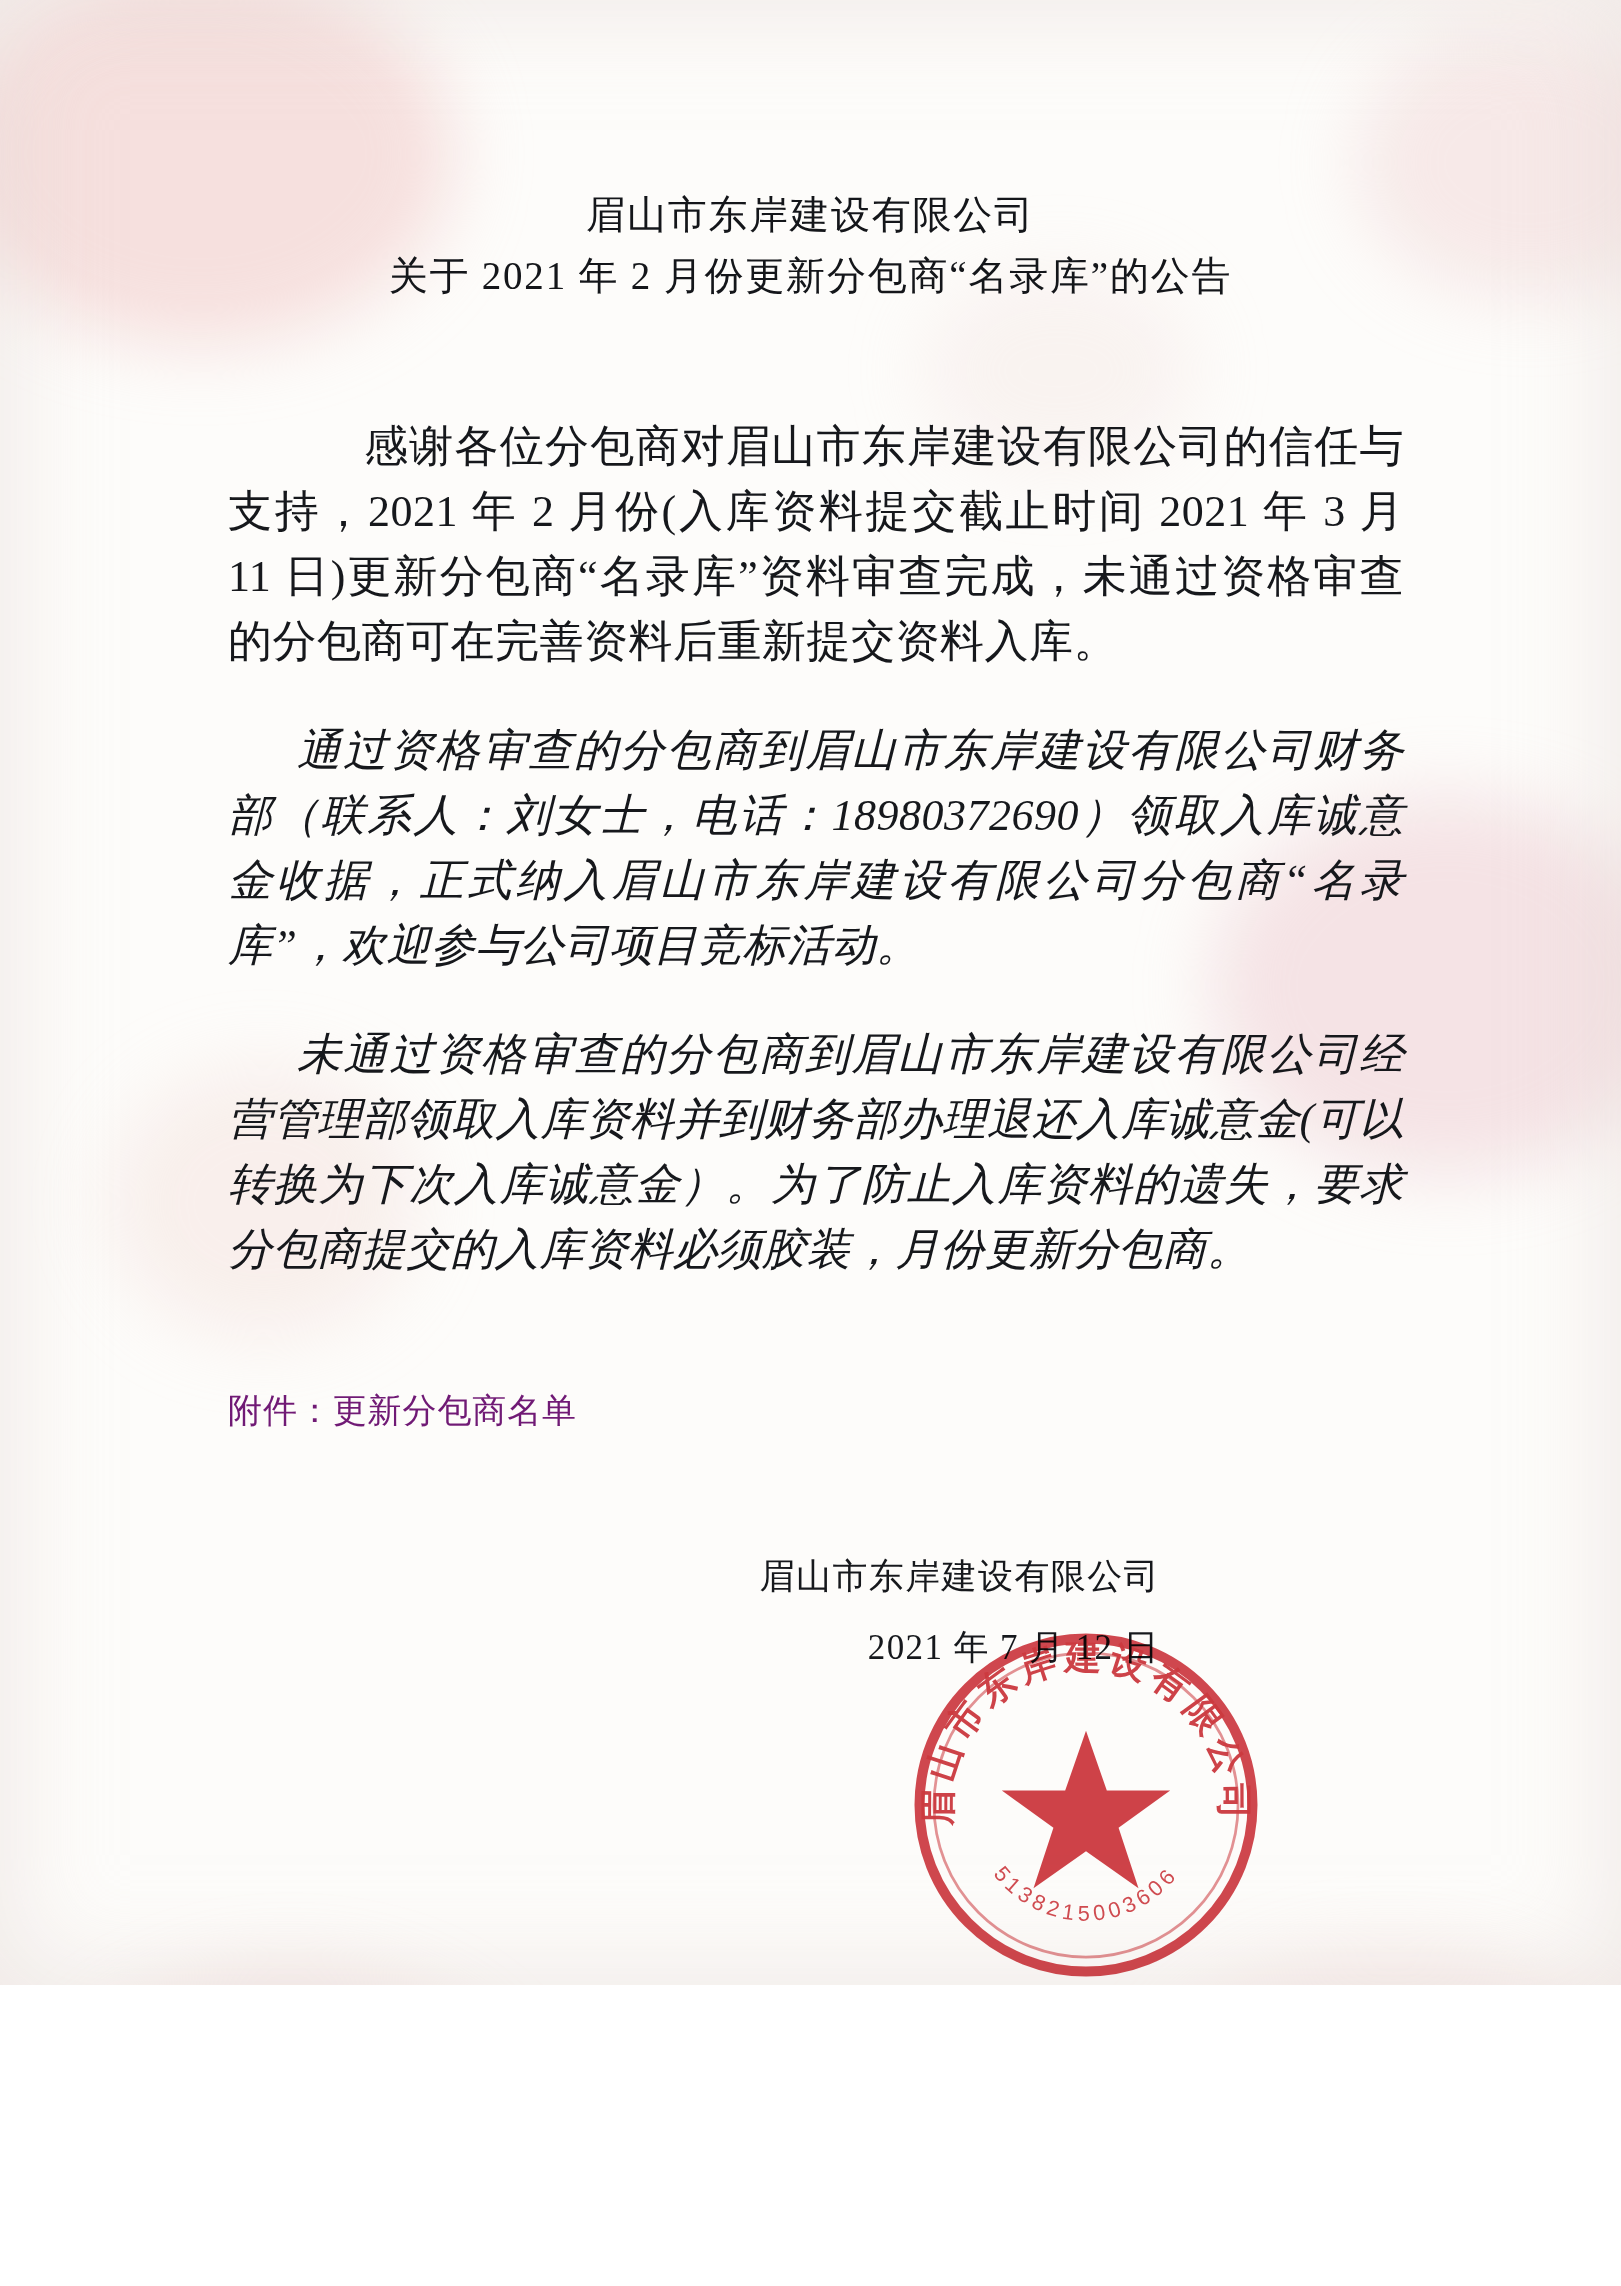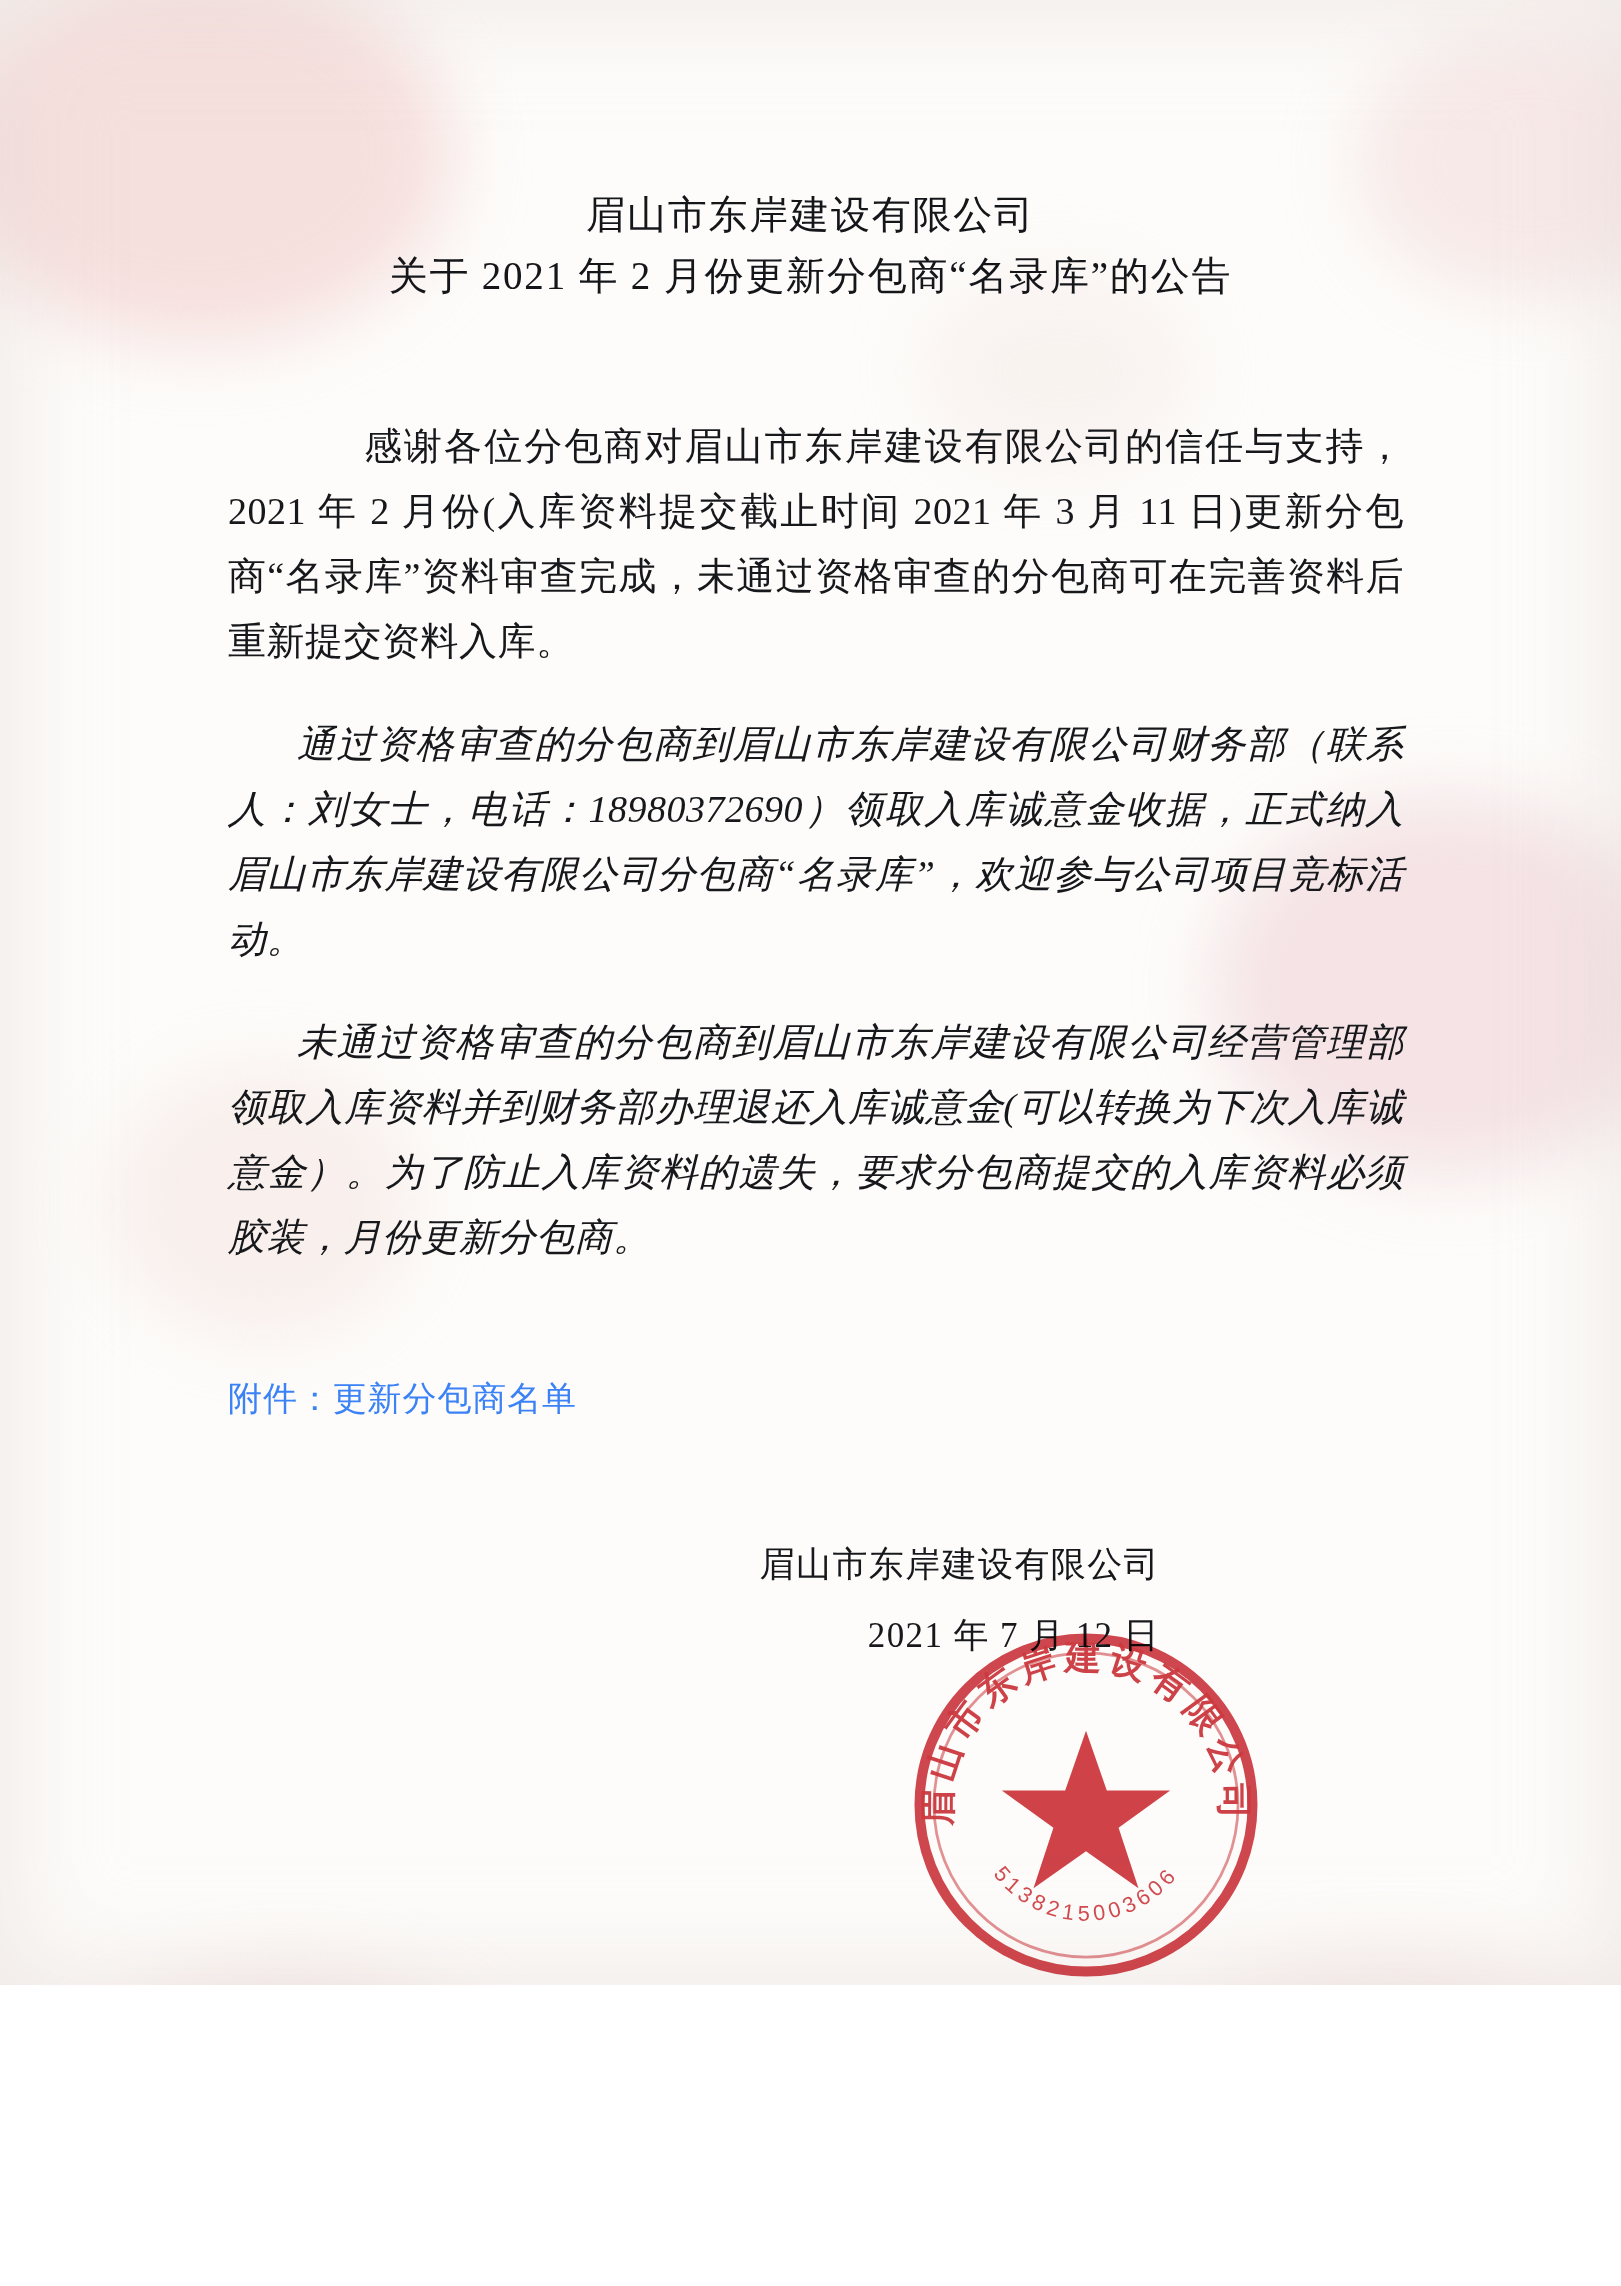--- a/index.html
+++ b/index.html
@@ -53,33 +53,33 @@
   }
   .title-line-1 { margin-top: 185px; }
   .title-line-2 { margin-top: 1px; }
 
   .body-block {
     margin: 0 auto;
     width: 1176px;
     padding-left: 11px;
   }
   .para {
-    font-size: 38px;
+    font-size: 44px;
     line-height: 65px;
     color: #16181c;
     letter-spacing: 0.5px;
     text-align: justify;
     text-justify: inter-ideograph;
   }
   .para.first { margin-top: 107px; text-indent: 136px; }
   .para.next { margin-top: 7.2px; text-indent: 69px; font-style: italic; }
   .attachment {
     font-size: 34px;
     line-height: 58px;
-    color: #3b82f6;
+    color: #701a75;
     margin-top: 100px;
     letter-spacing: 0.9px;
   }
   .signature {
     margin-top: 101px;
     text-align: right;
     padding-right: 244px;
     position: relative;
     z-index: 3;
   }

